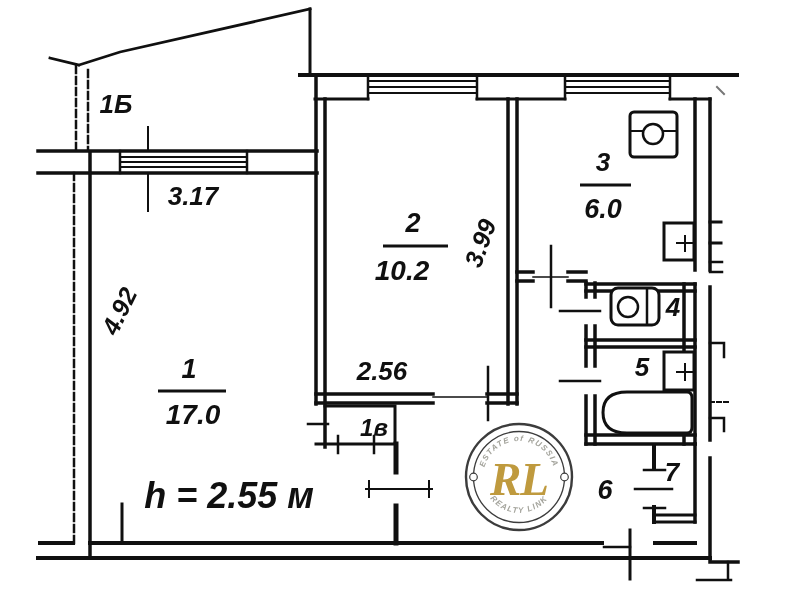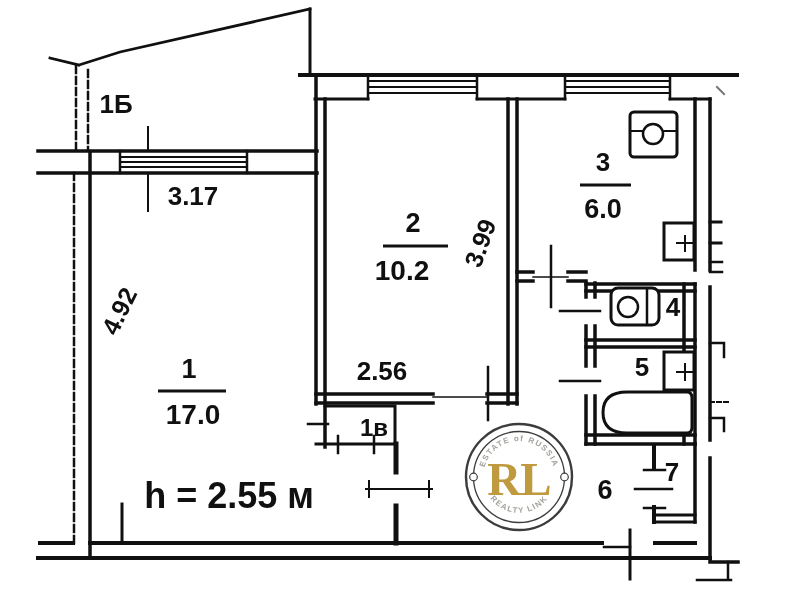--- a/index.html
+++ b/index.html
@@ -1,17 +1,17 @@
 <!DOCTYPE html>
 <html><head>
 <meta charset="utf-8">
 <style>
   html,body{margin:0;padding:0;background:#ffffff;}
   .stage{position:relative;width:800px;height:600px;background:#ffffff;overflow:hidden;
-         font-family:"Liberation Sans",sans-serif;}
+         font-family:"Liberation Sans",sans-serif;font-style:italic;}
   svg{position:absolute;left:0;top:0;}
   text{font-family:"Liberation Sans",sans-serif;font-weight:bold;}
   .dimtxt{font-size:26px;}
   .roomnum{font-size:27px;}
   .areatxt{font-size:28px;}
   .wm-arc{font-size:8px;letter-spacing:1.3px;font-weight:bold;}
   .wm-mono{font-family:"Liberation Serif",serif;font-size:47px;font-weight:bold;letter-spacing:-1px;}
 </style>
 </head>
 <body>

